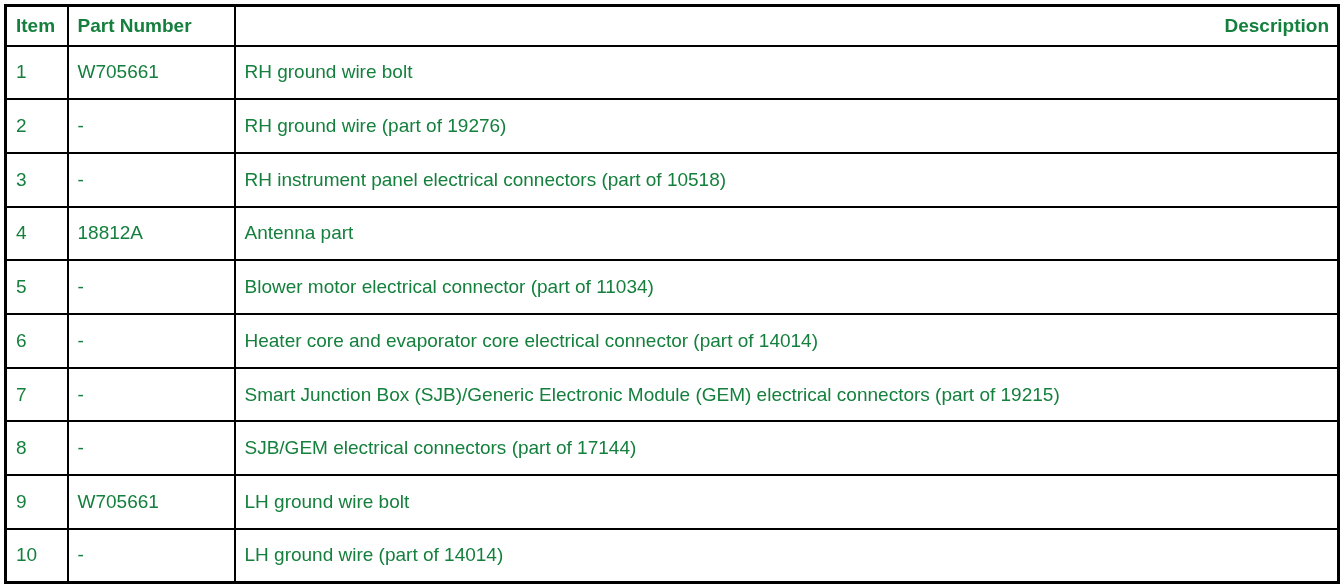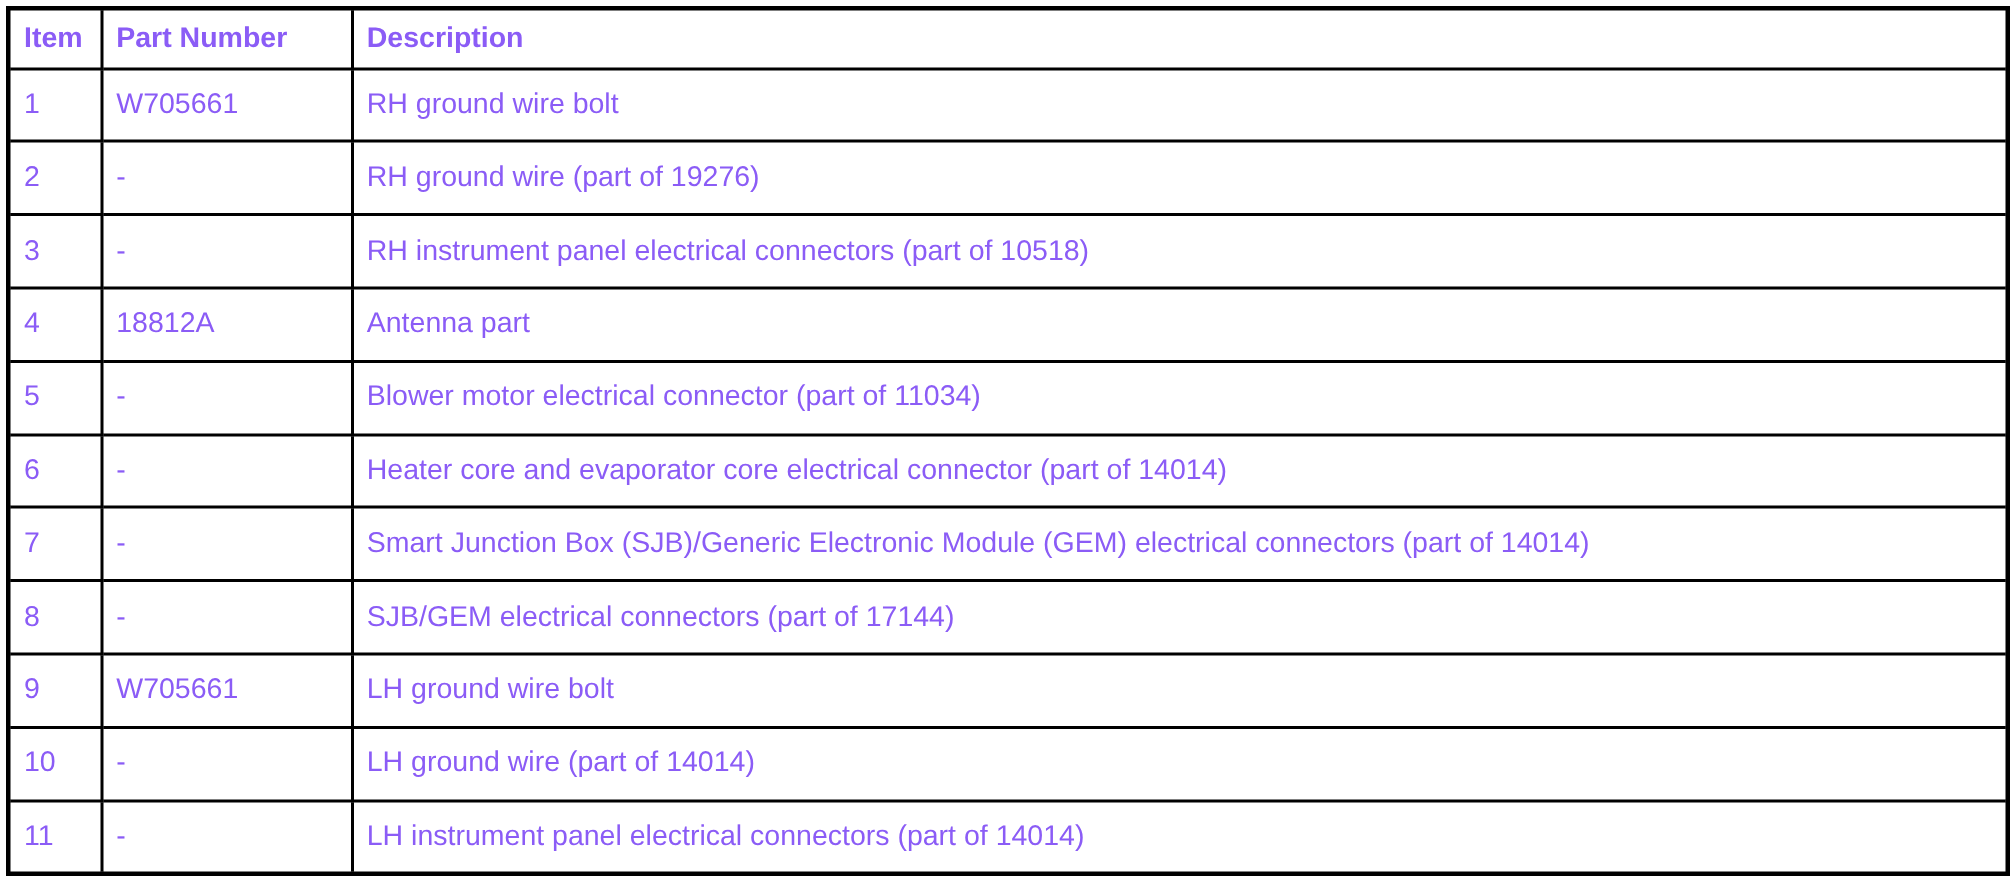--- a/index.html
+++ b/index.html
@@ -19,40 +19,40 @@
     width: 100%;
     height: 580px;
     border-collapse: collapse;
     table-layout: fixed;
     border: 3px solid #000000;
     background: #ffffff;
   }
   table.parts th,
   table.parts td {
     border: 2px solid #000000;
-    color: #8b5cf6;
+    color: #15803d;
     font-size: 19px;
     line-height: 1.15;
     padding: 2px 8px 2px 9px;
     vertical-align: middle;
     overflow: hidden;
     white-space: nowrap;
   }
   table.parts thead tr {
     height: 40px;
   }
   table.parts tbody tr {
     height: 48px;
   }
   table.parts th {
     font-weight: bold;
     text-align: left;
   }
   table.parts th.col-description {
-    text-align: left;
+    text-align: right;
   }
   col.col-item        { width: 62px;  }
   col.col-partnumber  { width: 167px; }
   col.col-description { width: auto;  }
 </style>
 </head>
 <body>
 
 <div class="page">
   <table class="parts">
@@ -101,41 +101,36 @@
 
   <tr>
     <td>6</td>
     <td>-</td>
     <td>Heater core and evaporator core electrical connector (part of 14014)</td>
   </tr>
 
   <tr>
     <td>7</td>
     <td>-</td>
-    <td>Smart Junction Box (SJB)/Generic Electronic Module (GEM) electrical connectors (part of 14014)</td>
+    <td>Smart Junction Box (SJB)/Generic Electronic Module (GEM) electrical connectors (part of 19215)</td>
   </tr>
 
   <tr>
     <td>8</td>
     <td>-</td>
     <td>SJB/GEM electrical connectors (part of 17144)</td>
   </tr>
 
   <tr>
     <td>9</td>
     <td>W705661</td>
     <td>LH ground wire bolt</td>
   </tr>
 
   <tr>
     <td>10</td>
     <td>-</td>
     <td>LH ground wire (part of 14014)</td>
   </tr>
 
-  <tr>
-    <td>11</td>
-    <td>-</td>
-    <td>LH instrument panel electrical connectors (part of 14014)</td>
-  </tr>
 </tbody>
   </table>
 </div>
 
 </body></html>

